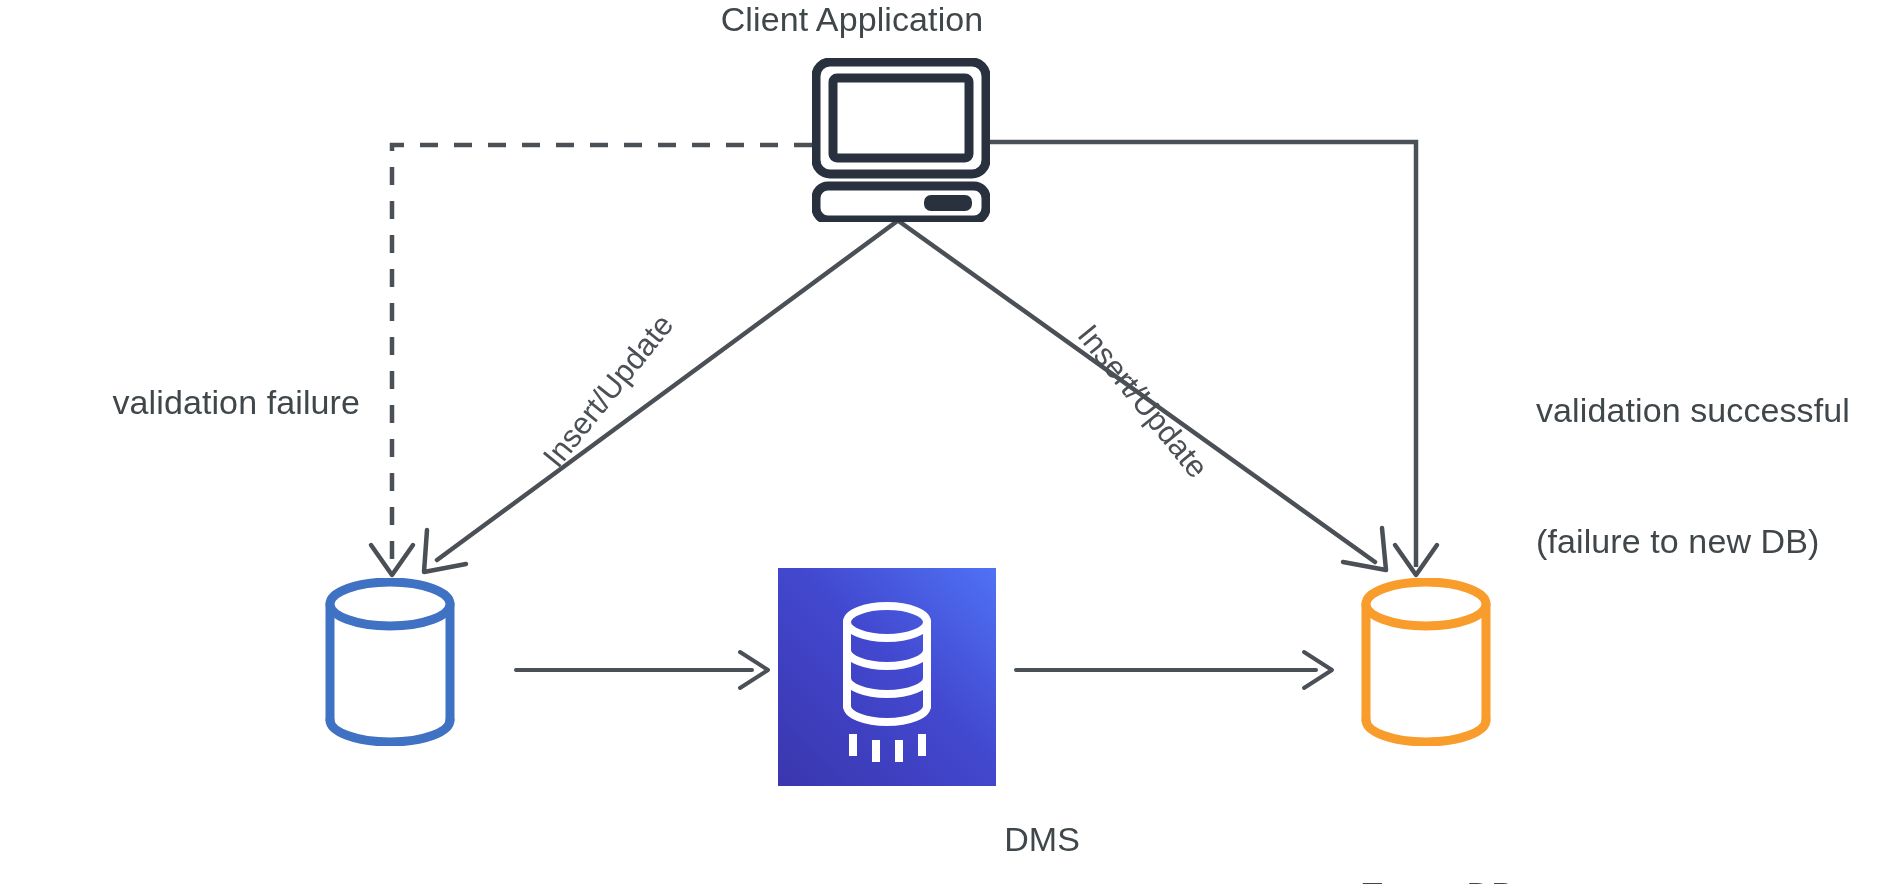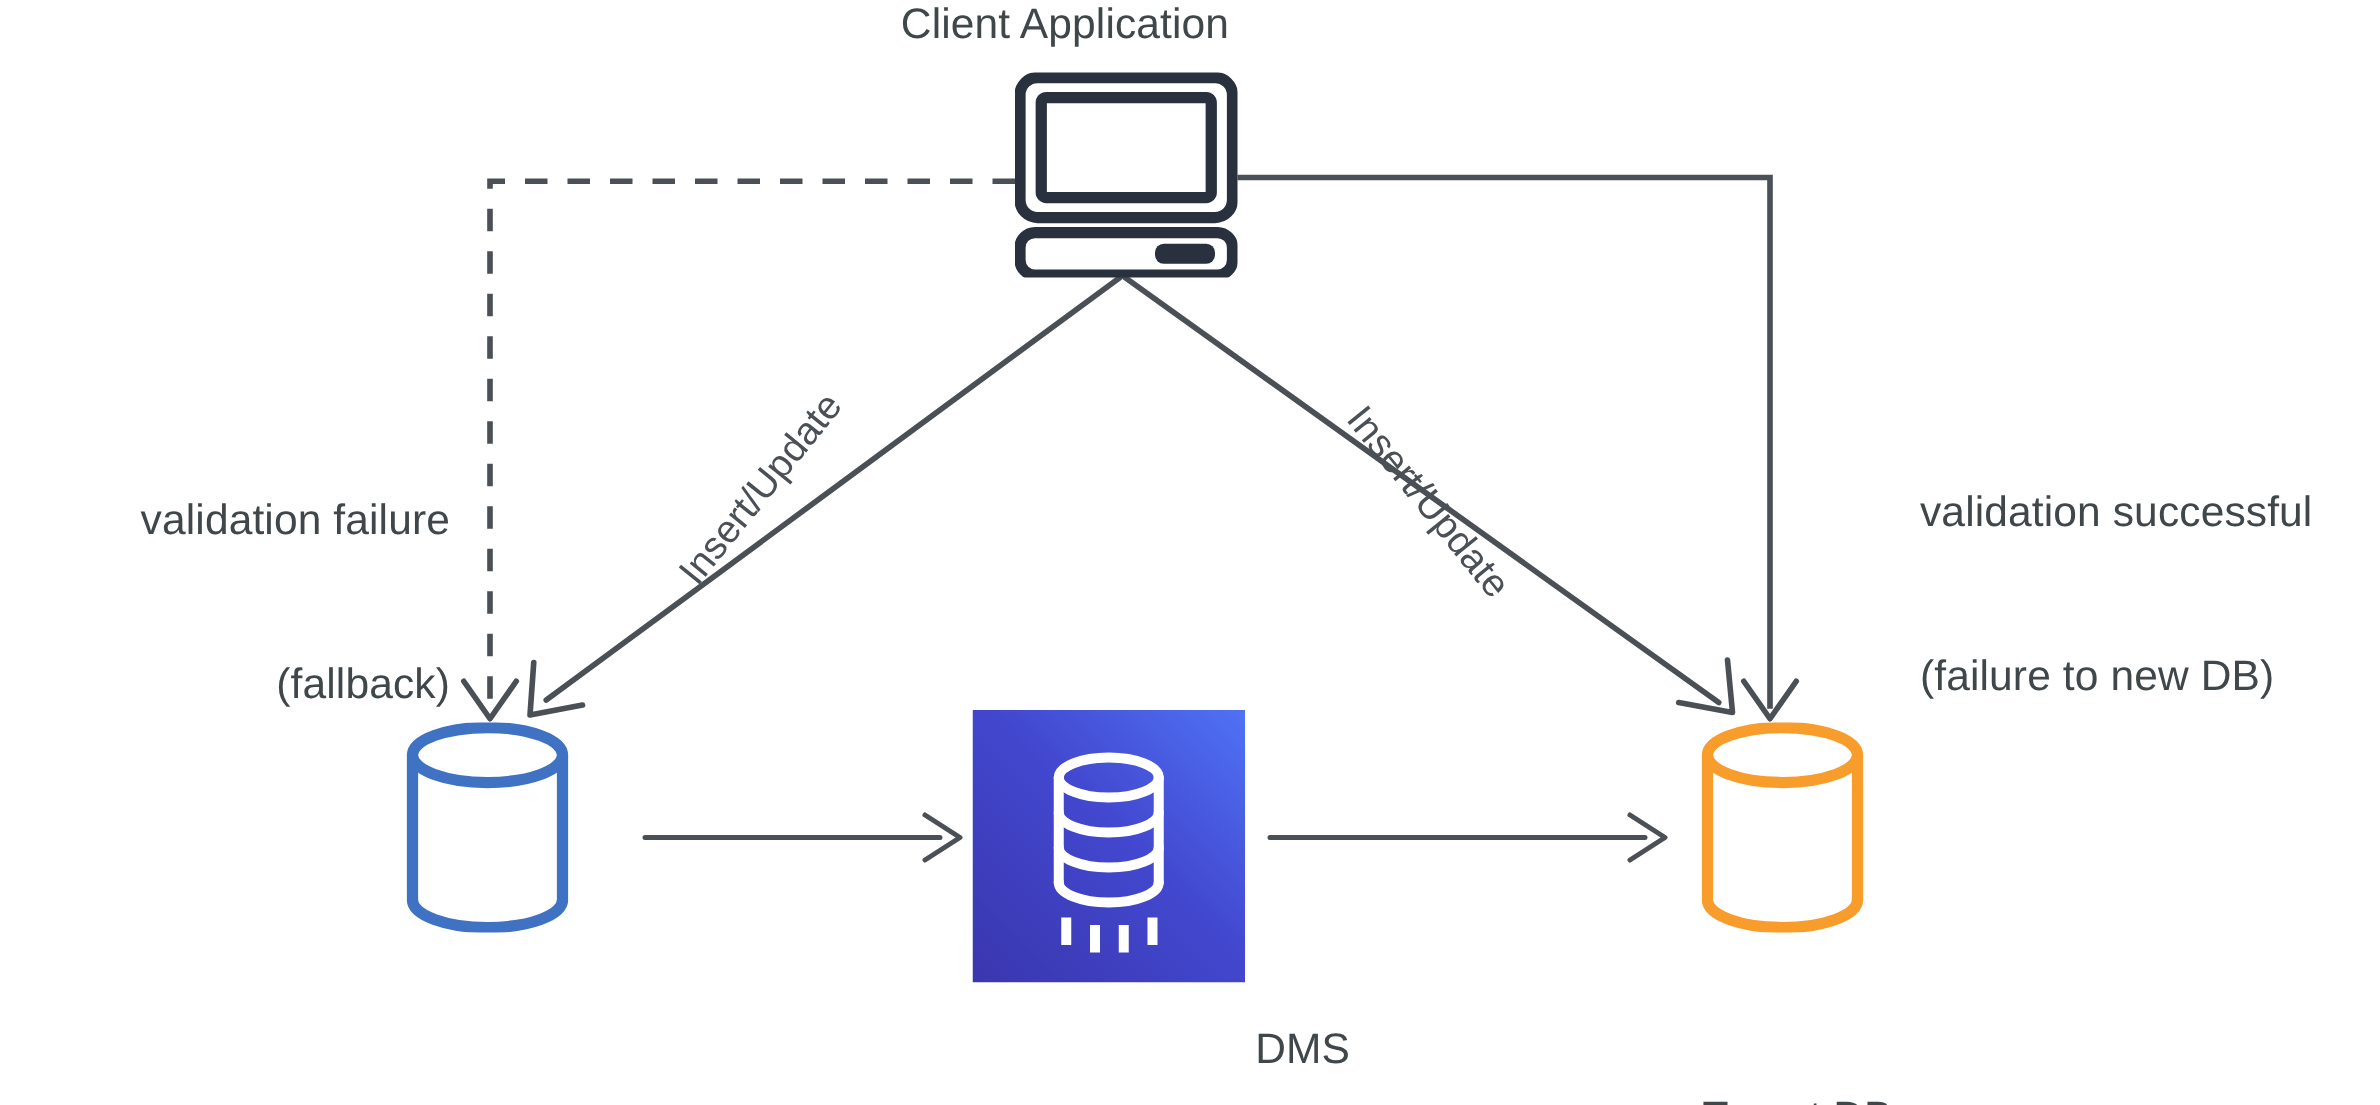--- a/index.html
+++ b/index.html
@@ -107,21 +107,21 @@
   }
   #target-db-label {
     left: 1228px;
     top: 786px;
     width: 420px;
   }
 
   
   #validation-failure-label {
     left: 10px;
-    top: 308px;
+    top: 294px;
     width: 350px;
   }
   #validation-success-label {
     left: 1520px;
     top: 302px;
     width: 430px;
     margin-left: 16px;
   }
 
   
@@ -240,21 +240,20 @@
       </svg>
     </div>
   </div>
 
   <div class="layer" id="label-layer">
 
     <div class="text-label center" id="client-app-title">Client Application</div>
 
     <div class="text-label right" id="validation-failure-label">
       <div>validation failure</div>
-      <div>(fallback)</div>
     </div>
 
     <div class="text-label left" id="validation-success-label">
       <div>validation successful</div>
       <div>(failure to new DB)</div>
     </div>
 
     <div class="edge-text" id="insert-update-left">Insert/Update</div>
 
     <div class="edge-text" id="insert-update-right">Insert/Update</div>

